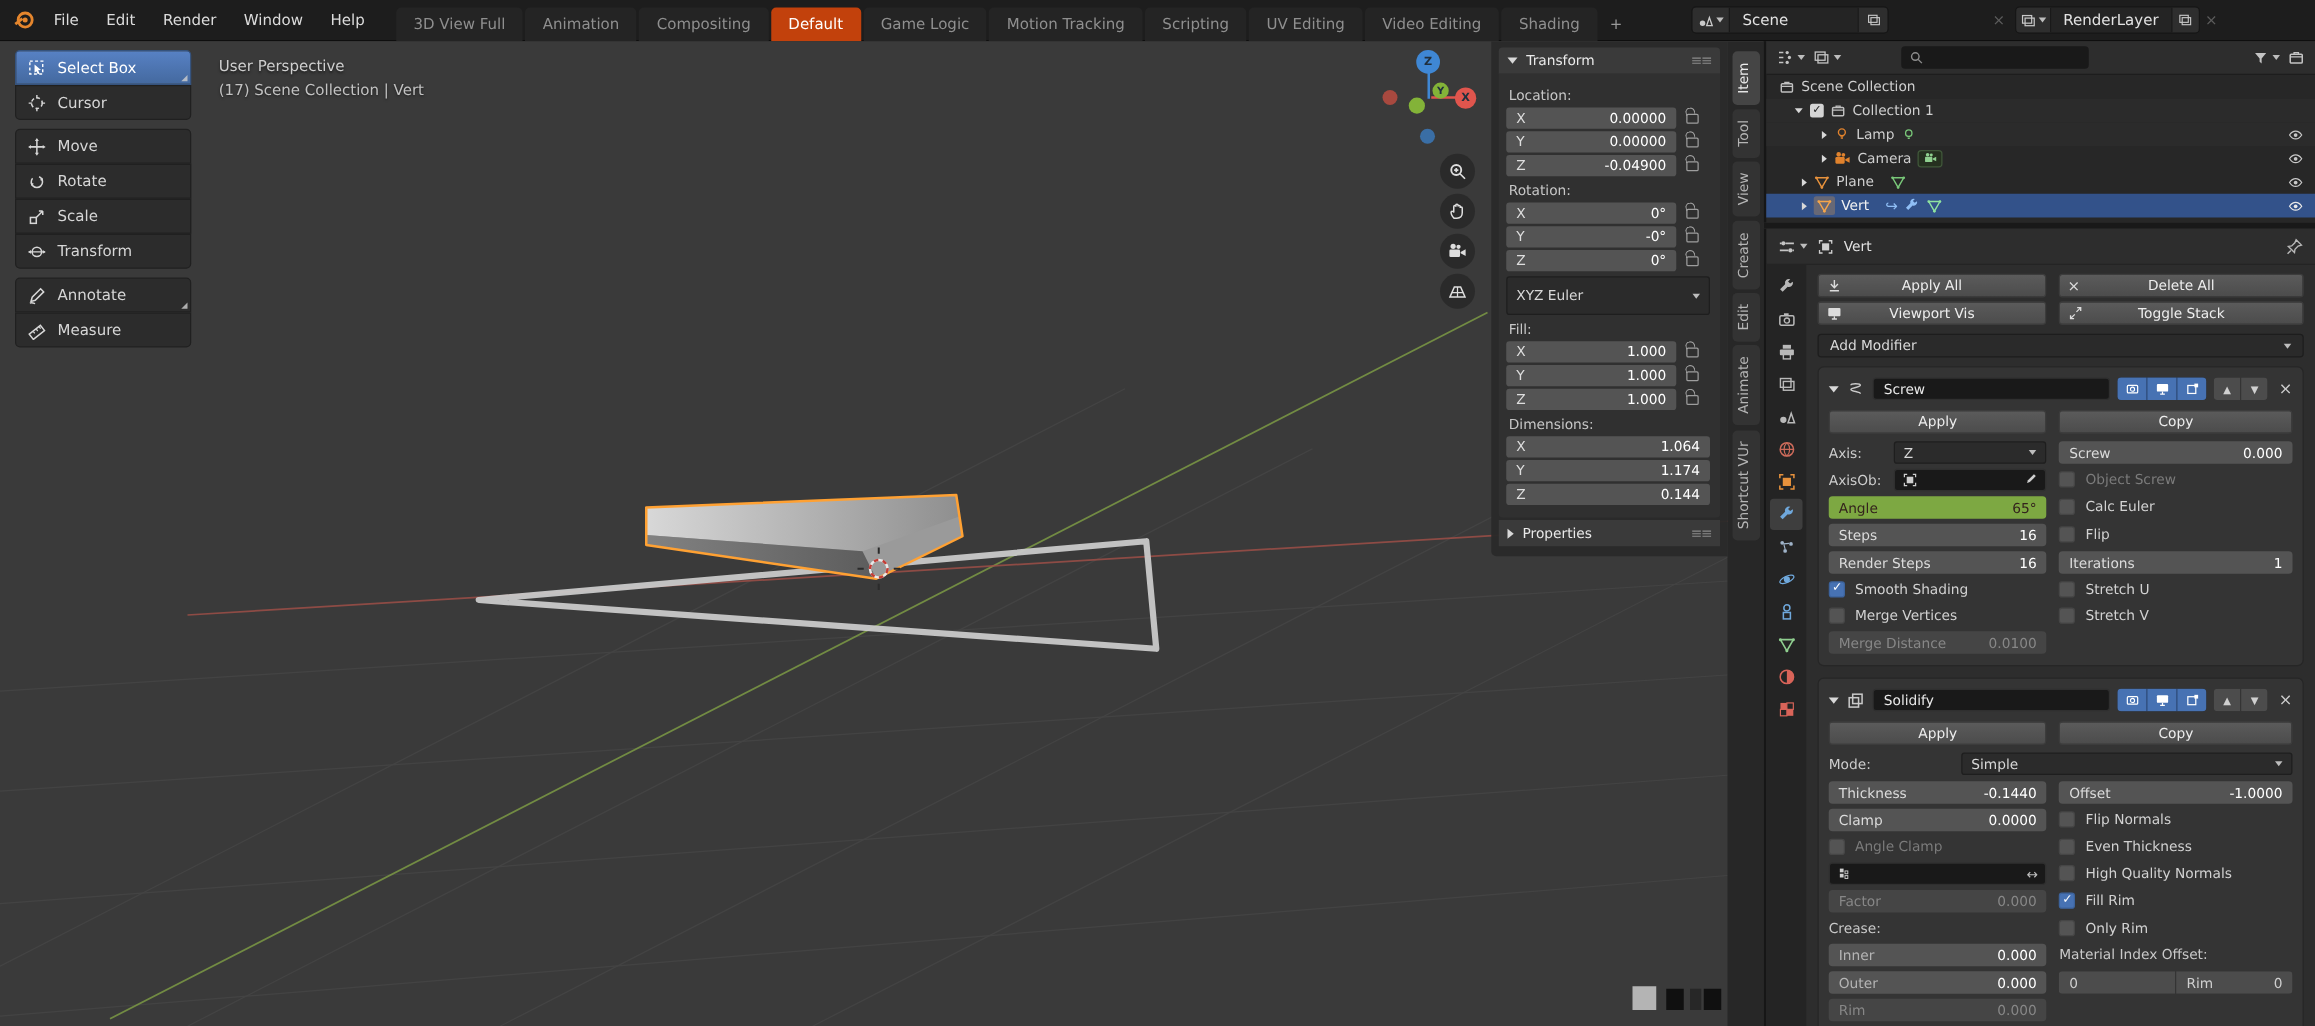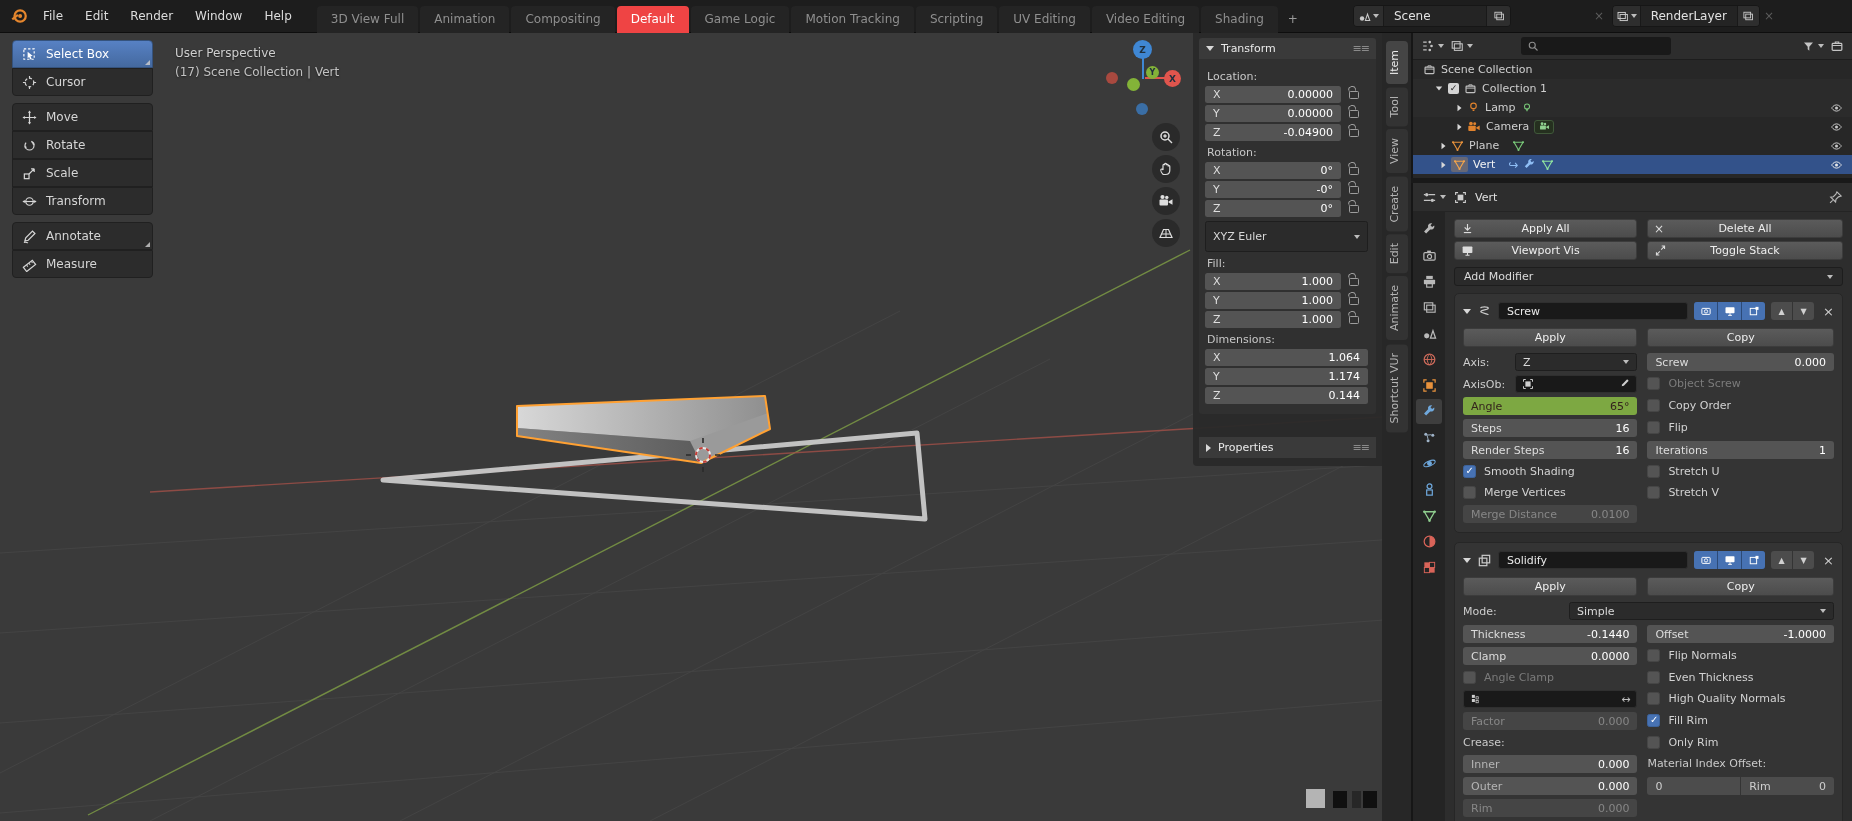--- a/index.html
+++ b/index.html
@@ -5,21 +5,21 @@
   *{box-sizing:border-box;margin:0;padding:0}
   body{background:#0c0c0c;font-family:"DejaVu Sans","Liberation Sans",sans-serif;-webkit-font-smoothing:antialiased}
   #app{position:relative;width:1852px;height:821px;background:#3a3a3a;overflow:hidden;font-size:11px;color:#d8d8d8}
   .abs{position:absolute}
   .flex{display:flex;align-items:center}
   
   #topbar{position:absolute;left:0;top:0;width:1852px;height:33px;background:#1d1d1d;border-bottom:1px solid #0e0e0e;display:flex;align-items:center}
   .menu-item{padding:0 11px;font-size:12px;color:#dcdcdc;cursor:pointer;line-height:33px}
   .ws-tabs{display:flex;align-items:flex-end;height:33px;margin-left:14px}
   .ws-tab{padding:6px 14px 7px;font-size:12px;color:#8f8f8f;background:#242424;border-radius:4px 4px 0 0;margin-right:2px;cursor:pointer;white-space:nowrap}
-  .ws-tab.active{background:#ef4444;color:#fff}
+  .ws-tab.active{background:#c2410c;color:#fff}
   .ws-tab.addtab{background:transparent;color:#9a9a9a;padding:6px 8px 7px}
   .chip{position:absolute;top:5px;height:22px;display:flex;align-items:center;background:#242424;border:1px solid #161616;border-radius:4px;overflow:hidden}
   .chip .ibox{width:30px;height:100%;background:#2e2e2e;display:flex;align-items:center;justify-content:center;gap:2px;border-right:1px solid #191919}
   .chip .name{padding:0 10px;color:#e2e2e2;font-size:12px;flex:1;white-space:nowrap}
   .chip .pages{width:24px;height:100%;background:#2e2e2e;display:flex;align-items:center;justify-content:center;border-left:1px solid #191919}
   .chip-x{position:absolute;top:9px;color:#5c5c5c;font-size:12px}
   
   #viewport{position:absolute;left:0;top:33px;width:1411px;height:788px;background:#3a3a3a;overflow:hidden}
   #overlay-text{position:absolute;left:175px;top:11px;color:#cfcfcf;font-size:12px;line-height:19px;text-shadow:0 1px 2px rgba(0,0,0,.5)}
   
@@ -593,21 +593,21 @@
               <span class="fv">1.174</span>
             </div>
           </div>
       <div class="vrow">
             <div class="fld wide">
               <span class="fl">Z</span>
               <span class="fv">0.144</span>
             </div>
           </div>
     </div>
-    <div class="panel-head" style="margin-top:23px;border-radius:0">
+    <div class="panel-head" style="margin-top:2px;border-radius:0">
       <span class="tri-r"></span>
       <span>Properties</span>
       <span class="grip">≡≡</span>
     </div>
   </div>
 
   <div id="ntabs">
     <span class="vtab active">Item</span>
     <span class="vtab">Tool</span>
     <span class="vtab">View</span>
@@ -930,21 +930,21 @@
         <div class="cbrow">
               <span class="cb"></span>
               <span class="cbl dis">Object Screw</span>
             </div>
         <div class="fld2 green">
               <span class="fl">Angle</span>
               <span class="fv">65°</span>
             </div>
         <div class="cbrow">
               <span class="cb"></span>
-              <span class="cbl">Copy Order</span>
+              <span class="cbl">Calc Euler</span>
             </div>
         <div class="fld2">
               <span class="fl">Steps</span>
               <span class="fv">16</span>
             </div>
         <div class="cbrow">
               <span class="cb"></span>
               <span class="cbl">Flip</span>
             </div>
         <div class="fld2">

